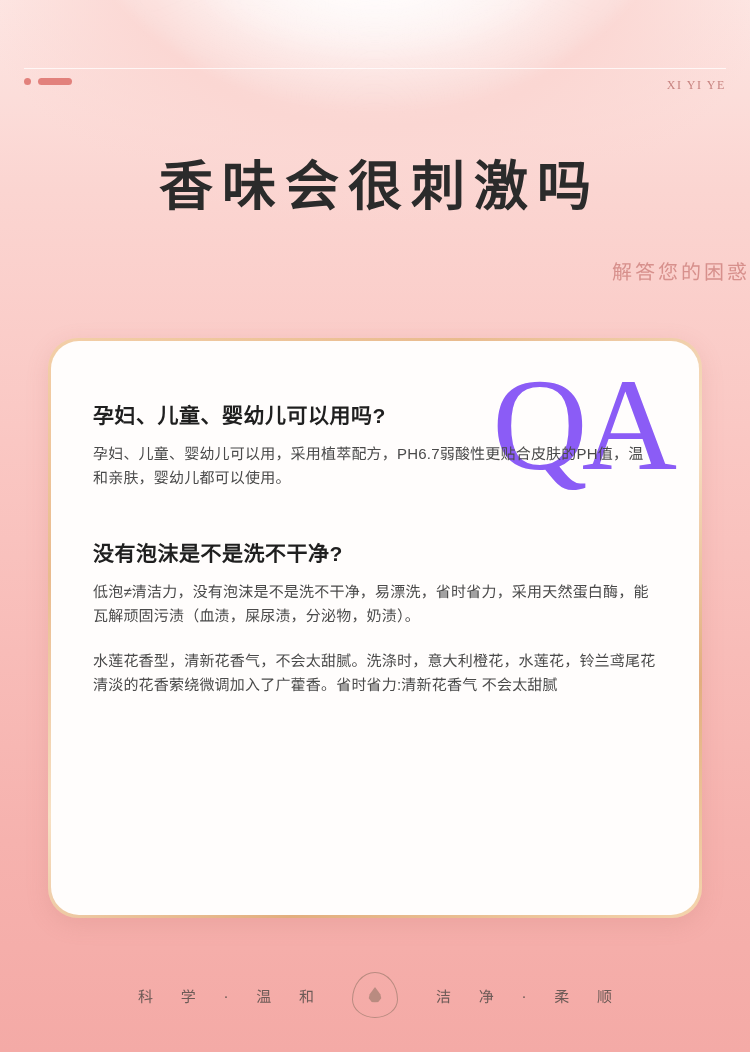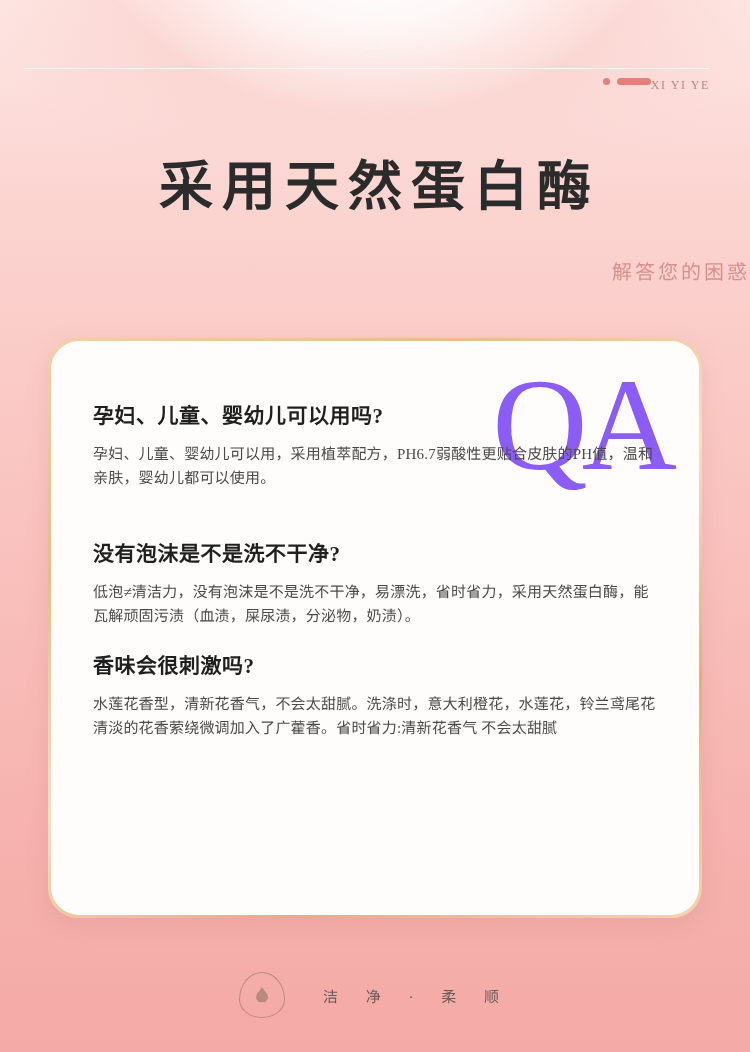--- a/index.html
+++ b/index.html
@@ -51,26 +51,26 @@
     background: radial-gradient(ellipse at 50% 30%, rgba(255,255,255,0.85) 0%, rgba(255,255,255,0.0) 70%);
     filter: blur(10px);
     pointer-events: none;
   }
 
   
   .header {
     position: absolute;
     top: 68px;
     left: 24px;
-    right: 40px;
+    right: 24px;
     height: 42px;
     border-top: 1px solid rgba(255,255,255,0.75);
     display: flex;
     align-items: flex-start;
-    justify-content: flex-end;
+    justify-content: space-between;
     padding-top: 9px;
   }
 
   .header-left {
     display: flex;
     align-items: center;
     gap: 7px;
   }
 
   .dot {
@@ -156,21 +156,20 @@
     line-height: 1;
     color: #8b5cf6;
     letter-spacing: -6px;
     user-select: none;
     pointer-events: none;
   }
 
   .qa-list {
     position: relative;
     padding: 58px 42px 0 42px;
-    font-family: Liberation Serif, serif;
   }
 
   .qa-item { margin-bottom: 34px; }
   .qa-item:last-child { margin-bottom: 0; }
 
   .qa-q {
     font-size: 21px;
     font-weight: bold;
     color: #1f1f1f;
     letter-spacing: 0.5px;
@@ -236,48 +235,48 @@
   <div class="top-blob2"></div>
 
   <div class="header">
     <div class="header-left">
       <span class="dot"></span>
       <span class="dash"></span>
     </div>
     <div class="brand">XI YI YE</div>
   </div>
 
-  <h1 class="title">采用天然蛋白酶</h1>
+  <h1 class="title">香味会很刺激吗</h1>
   <div class="subtitle">解答您的困惑</div>
 
   <div class="card-wrap">
     <div class="card">
       <div class="watermark">QA</div>
 
       <div class="qa-list">
 
         <div class="qa-item gap-1">
           <div class="qa-q">孕妇、儿童、婴幼儿可以用吗?</div>
           <div class="qa-a">孕妇、儿童、婴幼儿可以用，采用植萃配方，PH6.7弱酸性更贴合皮肤的PH值，温和亲肤，婴幼儿都可以使用。</div>
         </div>
 
         <div class="qa-item gap-2">
           <div class="qa-q">没有泡沫是不是洗不干净?</div>
           <div class="qa-a">低泡≠清洁力，没有泡沫是不是洗不干净，易漂洗，省时省力，采用天然蛋白酶，能瓦解顽固污渍（血渍，屎尿渍，分泌物，奶渍）。</div>
         </div>
 
         <div class="qa-item">
-          <div class="qa-q">香味会很刺激吗?</div>
           <div class="qa-a">水莲花香型，清新花香气，不会太甜腻。洗涤时，意大利橙花，水莲花，铃兰鸢尾花清淡的花香萦绕微调加入了广藿香。省时省力:清新花香气 不会太甜腻</div>
         </div>
 
       </div>
     </div>
   </div>
 
   <div class="footer">
+    <div class="footer-text">科 学 · 温 和</div>
     <div class="footer-mark">
       <span class="drop"></span>
     </div>
     <div class="footer-text">洁 净 · 柔 顺</div>
   </div>
 
 </div>
 
 </body></html>

